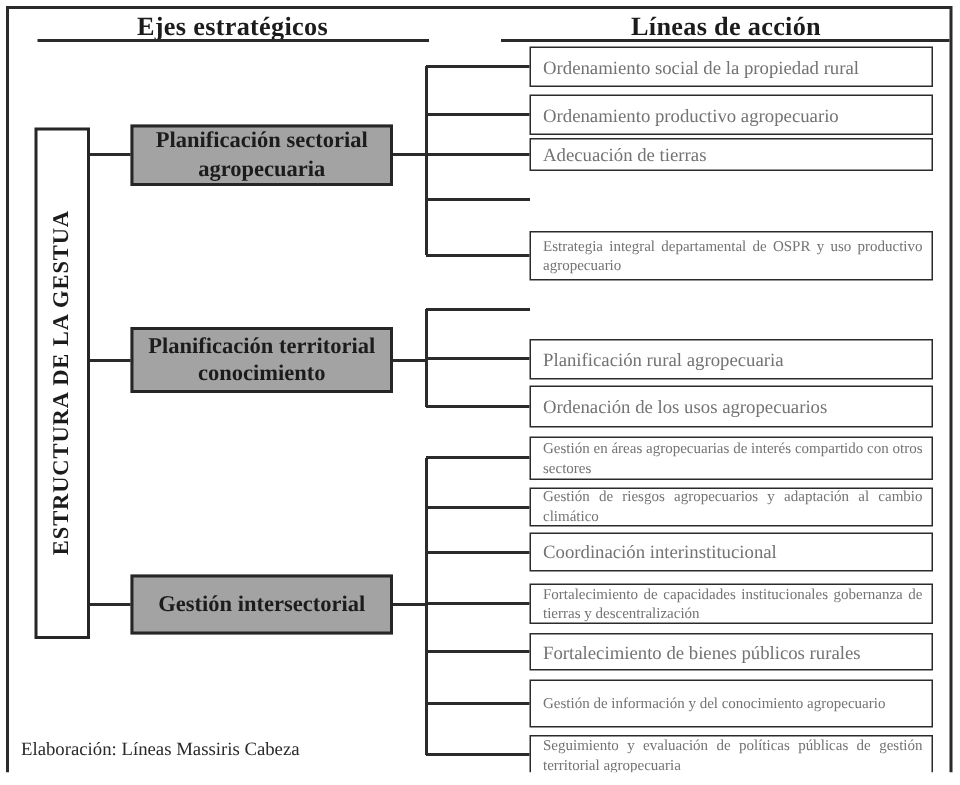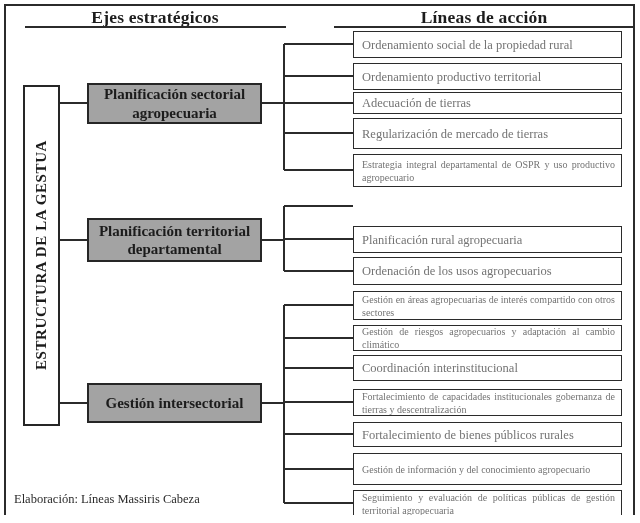--- a/index.html
+++ b/index.html
@@ -108,37 +108,34 @@
   </svg>
 
   <div class="rootbox">
     <span class="vtext">ESTRUCTURA DE LA GESTUA</span>
   </div>
 
   <div class="mbox mbox1">
     <span class="t">Planificación sectorial agropecuaria</span>
   </div>
   <div class="mbox mbox2">
-    <span class="t">Planificación territorial departamental</span>
+    <span class="t">Planificación territorial conocimiento</span>
   </div>
   <div class="mbox mbox3">
     <span class="t">Gestión intersectorial</span>
   </div>
 
   <div class="rbox" style="top:31px;height:27px">
     <span class="t">Ordenamiento social de la propiedad rural</span>
   </div>
   <div class="rbox" style="top:63px;height:27px">
-    <span class="t">Ordenamiento productivo territorial</span>
+    <span class="t">Ordenamiento productivo agropecuario</span>
   </div>
   <div class="rbox indent" style="top:92px;height:22px">
     <span class="t">Adecuación de tierras</span>
-  </div>
-  <div class="rbox" style="top:118px;height:31px">
-    <span class="t">Regularización de mercado de tierras</span>
   </div>
   <div class="rbox ml just" style="top:154px;height:33px">
     <span class="t">Estrategia integral departamental de OSPR y uso productivo agropecuario</span>
   </div>
 
   <div class="rbox" style="top:226px;height:27px">
     <span class="t">Planificación rural agropecuaria</span>
   </div>
   <div class="rbox" style="top:257px;height:28px">
     <span class="t">Ordenación de los usos agropecuarios</span>

